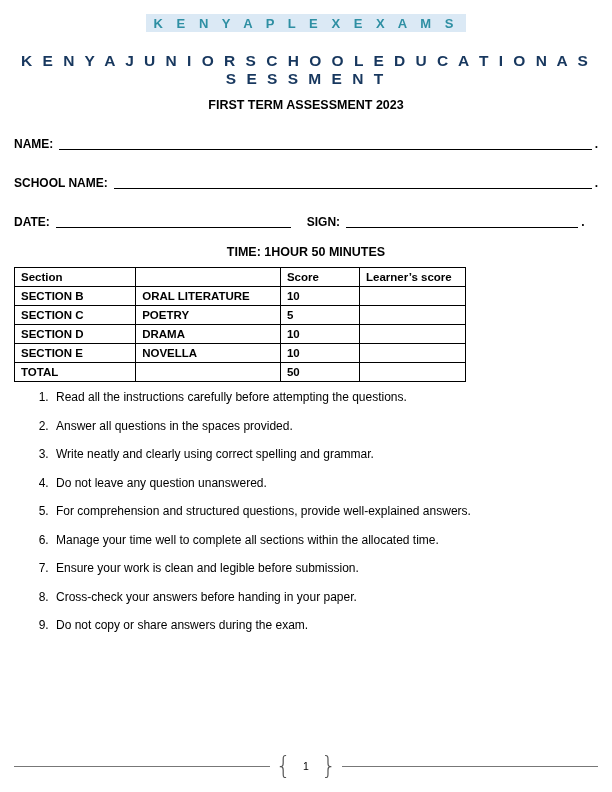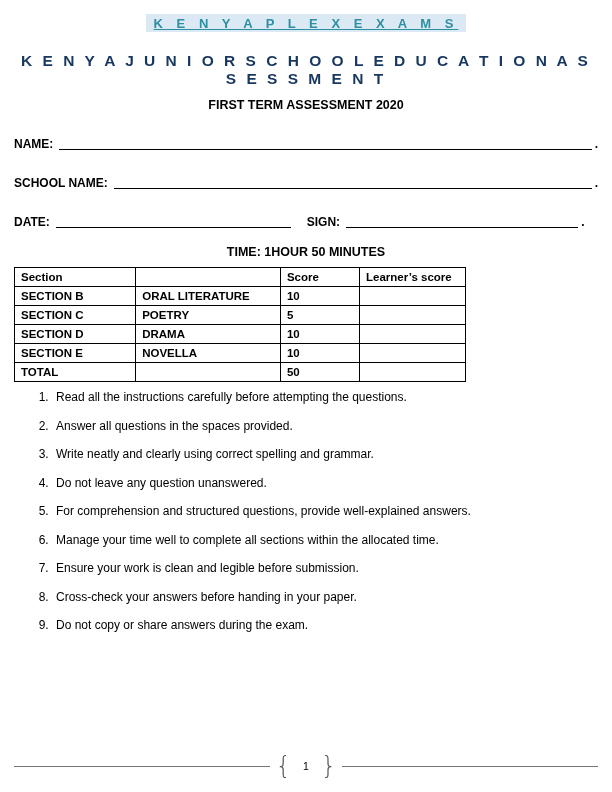--- a/index.html
+++ b/index.html
@@ -16,21 +16,20 @@
 
   .brand-wrap { text-align:center; margin-top:2px; }
   .brand-badge {
     display:inline-block;
     background:#dbe9f5;
     color:#2e8fa3;
     font-weight:bold;
     font-size:13px;
     letter-spacing:5px;
     padding:2px 8px 1px 8px;
-    text-decoration:underline;
   }
 
   .assessment-title {
     margin-top:20px;
     text-align:center;
     color:#17375e;
     font-weight:bold;
     font-size:15.5px;
     letter-spacing:3px;
   }
@@ -142,21 +141,21 @@
 
 <div class="page">
 
   <div class="brand-wrap">
     <span class="brand-badge">K E N Y A P L E X   E X A M S</span>
   </div>
 
   <div class="assessment-title">K E N Y A   J U N I O R   S C H O O L   E D U C A T I O N   A S S E S S M E N T</div>
 
 
-  <div class="term-title">FIRST TERM ASSESSMENT 2020</div>
+  <div class="term-title">FIRST TERM ASSESSMENT 2023</div>
 
 
   <div class="field-row">
     <span class="field-label">NAME:</span>
     <span class="fill-line"></span>
     <span class="line-period">.</span>
   </div>
 
   <div class="field-row">
     <span class="field-label">SCHOOL NAME:</span>

